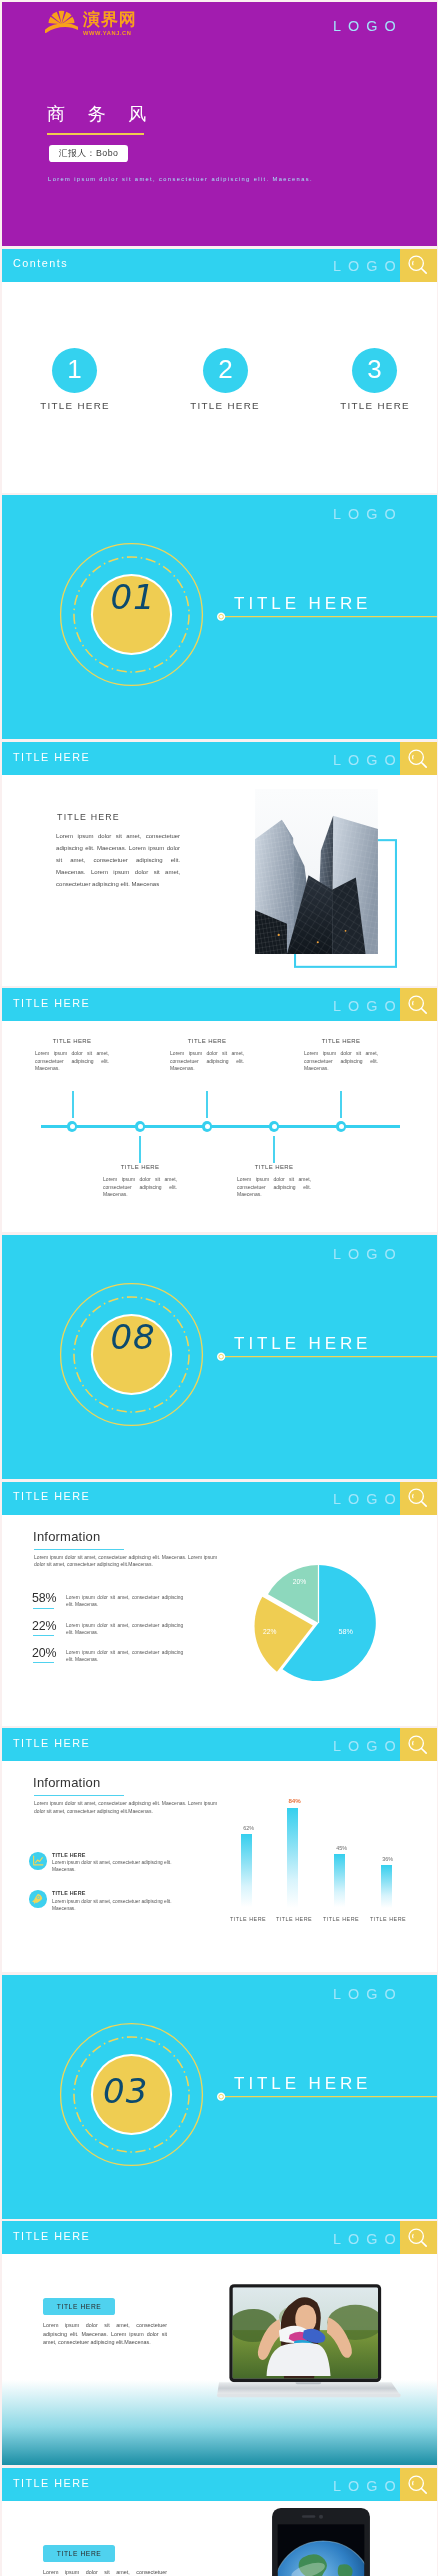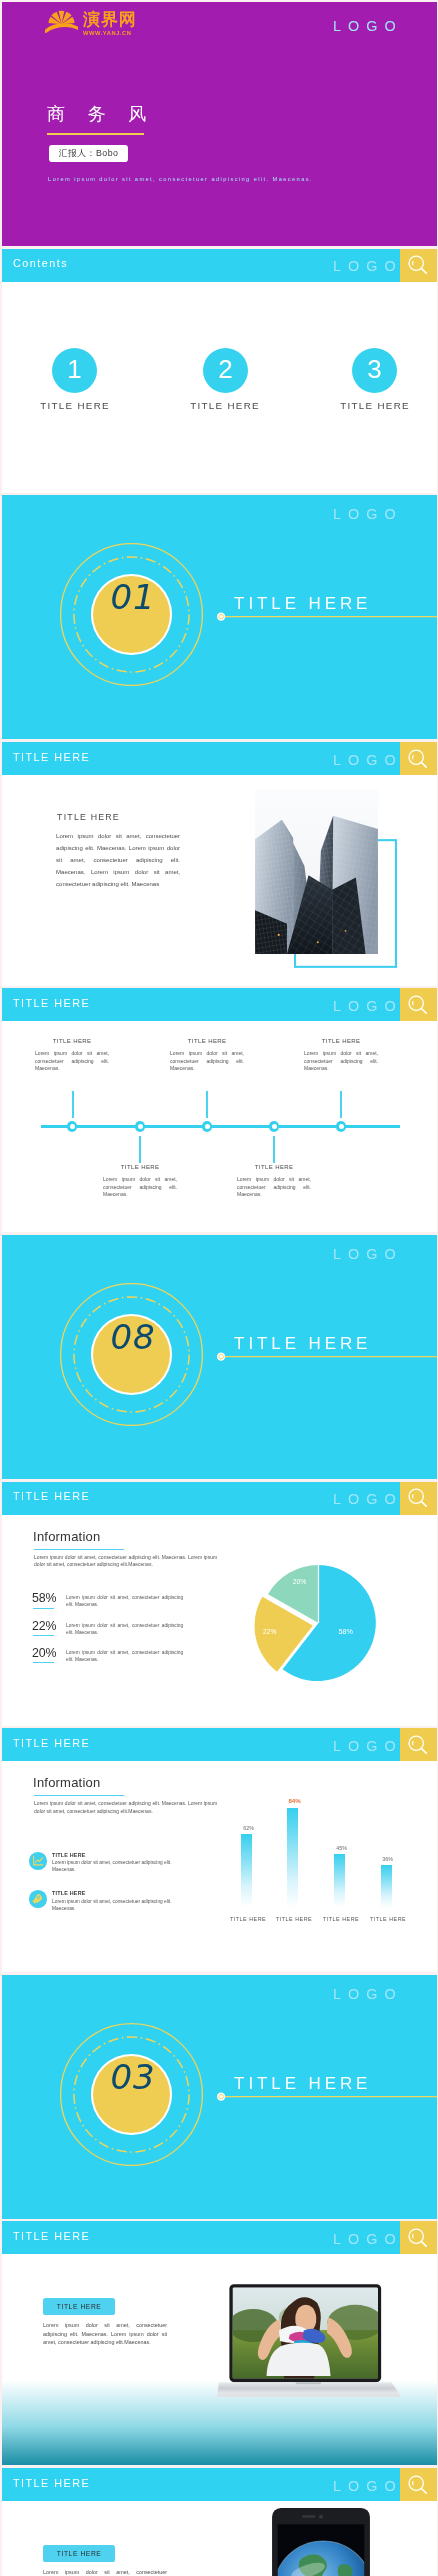--- a/index.html
+++ b/index.html
@@ -353,21 +353,21 @@
    <div class="bar-l" style="left:364px;top:188px;width:44px">TITLE HERE</div>
  </div>
  <div class="slide cy2-bg">
   <div class="plain-logo" style="left:331px;top:12px">LOGO</div>
   <svg width="149" height="149" style="position:absolute;left:55px;top:45px" viewBox="0 0 290 290">
    <circle cx="145" cy="145" r="138" fill="none" stroke="#efd559" stroke-width="2.6"></circle>
    <circle cx="145" cy="145" r="112" fill="none" stroke="#efd559" stroke-width="3" stroke-dasharray="20 7 3 7" stroke-linecap="butt"></circle>
    <circle cx="145" cy="145" r="79" fill="#ffffff"></circle>
    <circle cx="145" cy="145" r="75" fill="#efcd52"></circle>
   </svg>
-  <div class="sec-num" style="left:101px;top:82px;width:60px;text-align:center">03</div>
+  <div class="sec-num" style="left:101px;top:96px;width:60px;text-align:left">03</div>
   <div class="sec-title" style="left:232px;top:99px">TITLE HERE</div>
   <svg width="222" height="9.3" style="position:absolute;left:215px;top:117px" viewBox="0 0 430 18">
    <line x1="8" y1="9" x2="430" y2="9" stroke="#efd559" stroke-width="2.8"></line>
    <circle cx="8" cy="9" r="8" fill="#ffffff"></circle>
    <circle cx="8" cy="9" r="4.4" fill="none" stroke="#efd559" stroke-width="1.8"></circle>
   </svg>
  </div>
  <div class="slide">
   <div class="hdr">
    <div class="hdr-title">TITLE HERE</div>

